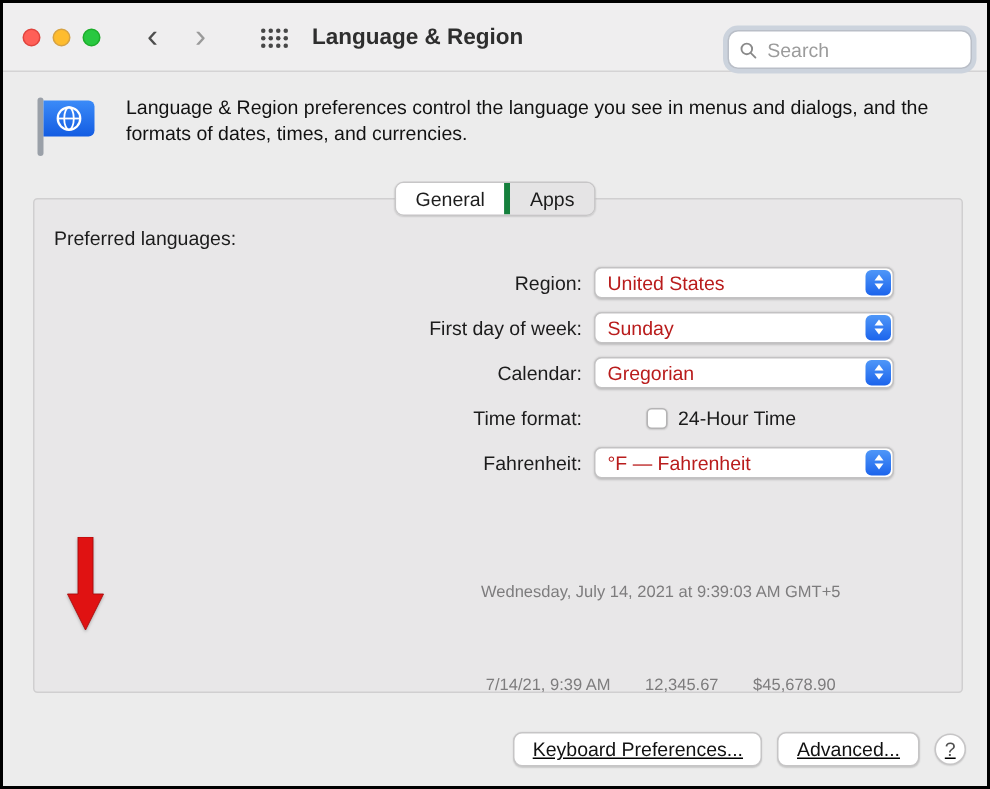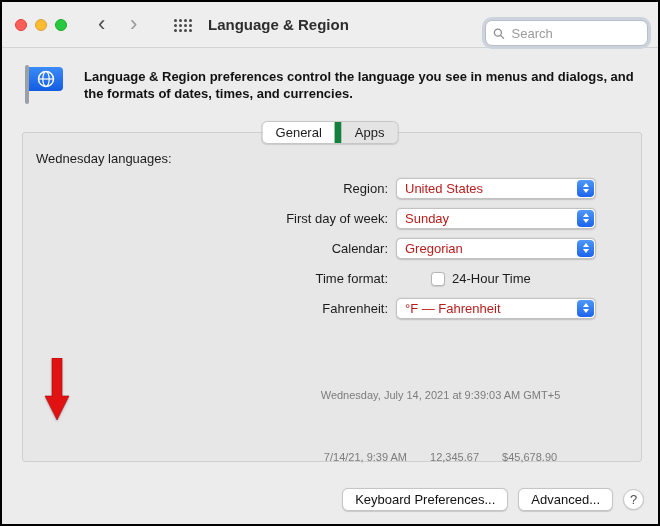--- a/index.html
+++ b/index.html
@@ -18,28 +18,28 @@
   .nav.back{left:96px;color:#4d4d4d;}
   .nav.fwd{left:128px;color:#9a9a9a;}
   .grid-icon{position:absolute;left:172px;top:17px;display:grid;grid-template-columns:repeat(4,3px);grid-gap:2px;}
   .grid-icon i{width:3px;height:3px;border-radius:50%;background:#474747;}
   .win-title{position:absolute;left:206px;top:14px;font-size:15px;font-weight:700;color:#2e2e2e;}
   .search{position:absolute;right:10px;top:18px;width:163px;height:26px;background:#fff;border:1px solid #b9bec7;border-radius:7px;box-shadow:0 0 0 3px #ccd3dd;display:flex;align-items:center;padding:4px 7px;}
   .search input{border:none;outline:none;background:transparent;font-size:13px;width:100%;margin-left:5px;color:#333;font-family:inherit;}
   .search input::placeholder{color:#9b9b9b;}
 
   
-  .header{display:flex;align-items:center;padding:15px 20px 8px 20px;font-weight:bold;}
+  .header{display:flex;align-items:flex-start;padding:15px 20px 8px 20px;}
   .app-icon{flex:0 0 46px;margin-right:16px;margin-top:1px;}
   .header p{margin:0;font-size:13px;line-height:17px;color:#121212;max-width:552px;}
 
   
   .tabs{position:absolute;left:50%;transform:translateX(-50%);top:119px;display:inline-flex;border:1px solid #c7c6c7;border-radius:6px;overflow:hidden;z-index:5;box-shadow:0 0.5px 1px rgba(0,0,0,0.12);}
   .tab{padding:3px 13px;font-size:13px;color:#1d1d1d;background:#e5e4e5;cursor:default;}
-  .tab.selected{background:#fff;border-right:7px solid #15803d;}
+  .tab.selected{background:#fff;border-right:4px solid #15803d;}
 
   
   .box{position:absolute;left:20px;top:130px;width:620px;height:330px;background:#e8e7e8;border:1px solid #d0cfd0;border-radius:3px;}
   .pl-label{position:absolute;left:13px;top:18px;font-size:13px;color:#1c1c1c;}
   .lang-list{position:absolute;left:13px;top:40px;width:202px;height:270px;background:#fff;border:1px solid #c6c5c6;}
   .lang-item{padding:7px 10px 0 10px;}
   .lang-name{font-size:13px;color:#111;}
   .lang-detail{font-size:11px;color:#9a999a;margin-top:3px;}
   .list-controls{position:absolute;left:0;right:0;bottom:0;height:22px;border-top:1px solid #c6c5c6;display:flex;}
   .lc-btn{width:27px;display:flex;align-items:center;justify-content:center;border-right:1px solid #cfcecf;font-size:16px;line-height:1;cursor:default;}
@@ -60,21 +60,21 @@
   .check-wrap{display:flex;align-items:flex-end;margin-left:35px;}
   .checkbox{width:14px;height:14px;background:#fff;border:1px solid #b5b4b5;border-radius:3.5px;box-shadow:0 0.5px 1px rgba(0,0,0,0.12);margin-right:7px;}
   .check-label{font-size:13px;color:#1c1c1c;}
 
   
   .preview{position:absolute;left:225px;top:254px;width:385px;text-align:center;color:#7d7c7d;font-size:11px;line-height:16px;}
   .preview .seg{display:inline-block;}
   .preview .seg + .seg{margin-left:20px;margin-top:46px;}
 
   
-  .footer{position:absolute;right:14px;bottom:13px;display:flex;align-items:center;gap:10px;}
+  .footer{position:absolute;right:14px;bottom:13px;display:flex;align-items:center;gap:10px;text-decoration:underline;}
   .btn{background:#fff;border:1px solid #c6c5c6;border-radius:6px;padding:3px 12px;font-size:13px;color:#111;box-shadow:0 0.5px 1px rgba(0,0,0,0.15);font-family:inherit;cursor:default;}
   .help{width:21px;height:21px;border-radius:50%;background:#fff;border:1px solid #c6c5c6;box-shadow:0 0.5px 1px rgba(0,0,0,0.15);display:flex;align-items:center;justify-content:center;font-size:13px;color:#4f4f4f;cursor:default;}
 </style>
 </head>
 <body>
 
 <div class="window">
 
   <div class="titlebar">
     <div class="traffic">
@@ -125,21 +125,21 @@
     <p>Language &amp; Region preferences control the language you see in menus and dialogs, and the formats of dates, times, and currencies.</p>
   </div>
 
   <div class="tabs">
     <div class="tab selected">General</div>
     <div class="tab">Apps</div>
   </div>
 
   <div class="box">
 
-    <div class="pl-label">Wednesday languages:</div>
+    <div class="pl-label">Preferred languages:</div>
 
 
     <svg class="arrow" width="26" height="64" viewBox="0 0 26 64">
       <path d="M8 0 h10 v38 h7 L13 62 L1 38 h7 Z" fill="#e01212" stroke="#a80c0c" stroke-width="0.6"></path>
     </svg>
 
     <div class="form">
 
       <div class="row">
         <label class="flabel">Region:</label>

